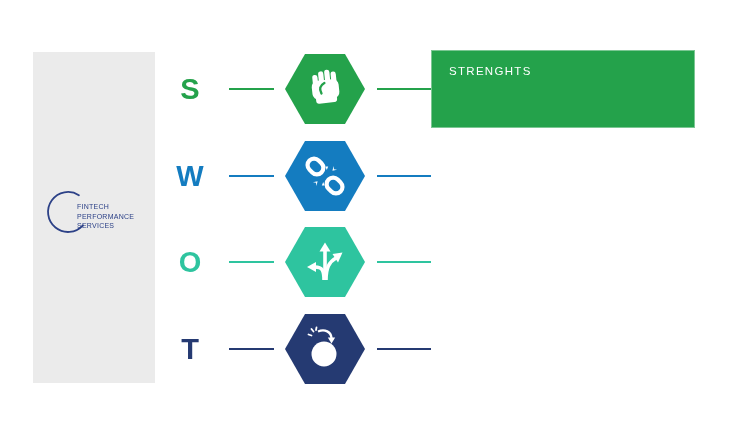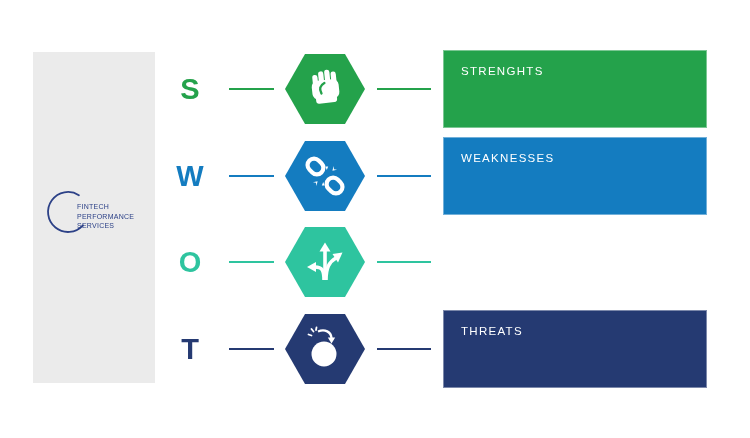--- a/index.html
+++ b/index.html
@@ -18,21 +18,21 @@
   .row{position:absolute;left:0;width:750px;height:86px;}
   .row .letter{
     position:absolute;left:166px;top:0;width:48px;height:86px;line-height:86px;
     text-align:center;font-size:29px;font-weight:bold;color:var(--c);
   }
   .row .cline{position:absolute;height:2px;top:42px;background:var(--c);}
   .row .cline.l1{left:229px;width:45px;}
   .row .cline.l2{left:377px;width:54px;}
   .row .hexwrap{position:absolute;left:285px;top:8px;width:80px;height:70px;}
   .row .bar{
-    position:absolute;left:443px;top:4px;width:264px;height:78px;background:var(--c);
+    position:absolute;left:431px;top:4px;width:264px;height:78px;background:var(--c);
     box-sizing:border-box;border:1px solid rgba(255,255,255,0.4);
   }
   .row .bar-label{
     position:absolute;left:17px;top:14px;color:#ffffff;
     font-size:11.5px;letter-spacing:1.3px;font-weight:500;
   }
 </style>
 </head>
 <body>
 
@@ -84,23 +84,20 @@
           <g fill="#ffffff">
             <polygon points="9,18 13,20.5 9,23 10.8,20.5"></polygon>
             <polygon points="35,21 31,23.5 35,26 33.2,23.5"></polygon>
             <polygon points="13,26.5 16.5,25 15,28.5"></polygon>
             <polygon points="31,17.5 27.5,19 29,15.5"></polygon>
           </g>
         </g>
       </svg>
     </div>
     <div class="cline l2"></div>
-    <div class="bar">
-      <span class="bar-label">WEAKNESSES</span>
-    </div>
   </div>
 
   <div class="row" style="top: 219px; --c: #2ec49f;">
     <div class="letter">O</div>
     <div class="cline l1"></div>
     <div class="hexwrap">
       <svg width="80" height="70" viewBox="0 0 80 70">
         <polygon points="0,35 20,0 60,0 80,35 60,70 20,70" style="fill:var(--c)"></polygon>
         <g transform="translate(18,13)" stroke="#ffffff" stroke-width="3.6" fill="none">
           <path d="M22,40 L22,11"></path>
@@ -129,18 +126,15 @@
           <polygon points="28.5,16.5 24.8,10.5 32.2,10.5" fill="#ffffff"></polygon>
           <g stroke="#ffffff" stroke-width="1.8" stroke-linecap="round">
             <path d="M8.5,2 L10.5,4.5"></path>
             <path d="M5.5,7.5 L8.5,8.5"></path>
             <path d="M13.5,0.5 L13,3"></path>
           </g>
         </g>
       </svg>
     </div>
     <div class="cline l2"></div>
-    <div class="bar">
-      <span class="bar-label">THREATS</span>
-    </div>
   </div>
 
 </div>
 
 </body></html>

